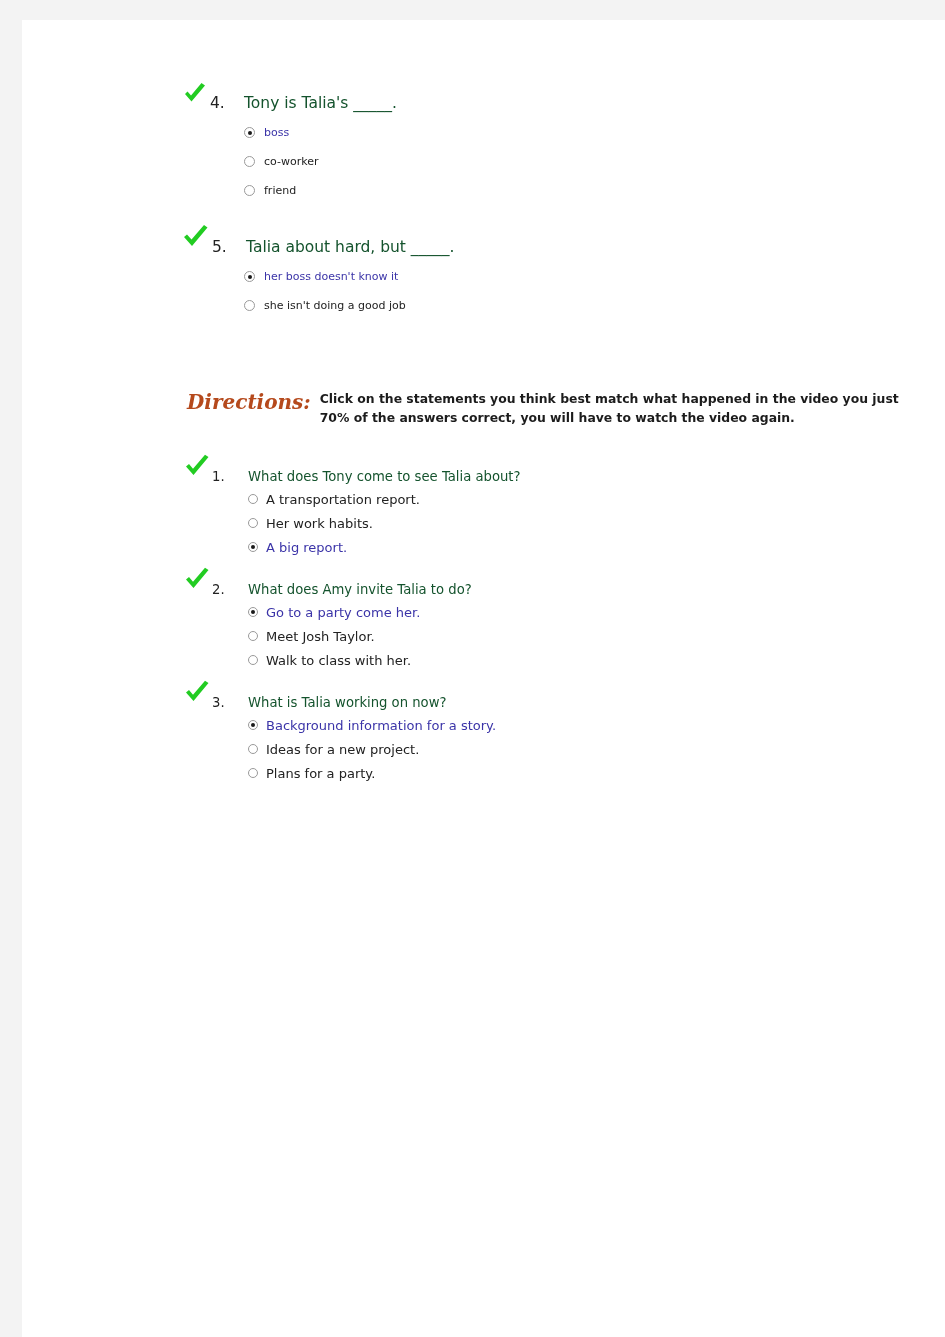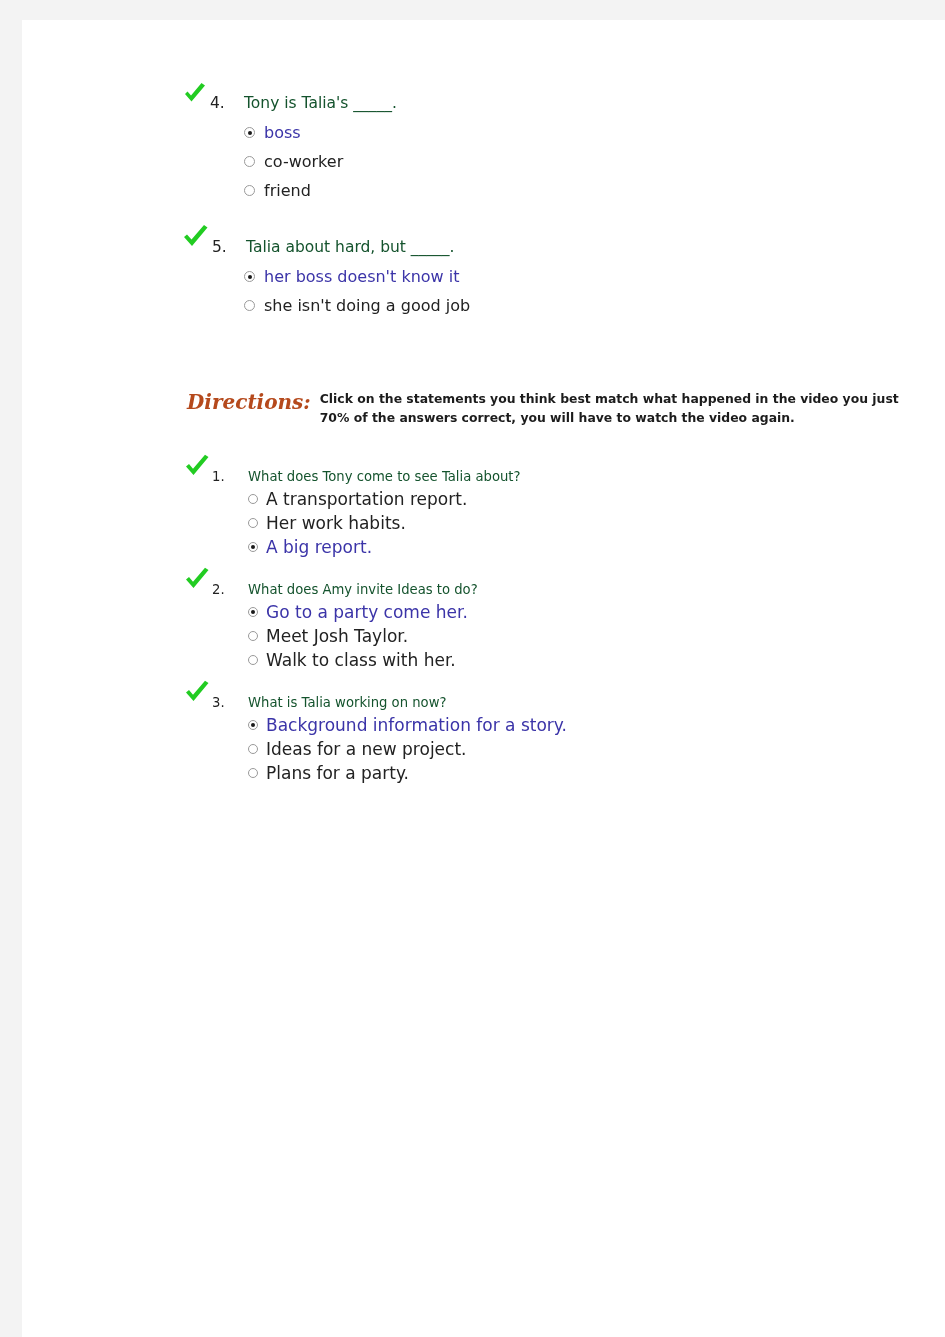--- a/index.html
+++ b/index.html
@@ -88,21 +88,21 @@
   .olabel { color: #222222; }
   .opt.sel .olabel { color: #3b34a8; }
 
   
   #sec-top { position: absolute; left: 0; top: 0; width: 923px; }
 
   #sec-top .qhead { font-size: 15.5px; }
   #sec-top .check { width: 26px; height: 26px; }
   #sec-top .qnum  { width: 34px; }
   #sec-top .opts  { margin-top: 6px; padding-left: 62px; }
-  #sec-top .opt   { font-size: 16px; height: 29px; }
+  #sec-top .opt   { font-size: 11px; height: 29px; }
   #sec-top .radio {
     width: 11px; height: 11px;
     border: 1px solid #9a9a9a;
     margin-right: 9px;
   }
   #sec-top .radio::after {
     width: 4px; height: 4px;
     left: 2.5px; top: 2.5px;
   }
 
@@ -153,21 +153,21 @@
   #dir-body .line { white-space: nowrap; }
 
   
   #sec-bottom { position: absolute; left: 0; top: 0; width: 923px; }
 
   #sec-bottom .qblock { position: absolute; left: 162px; }
   #sec-bottom .qhead  { font-size: 13.2px; }
   #sec-bottom .check  { width: 27px; height: 27px; margin-right: 1px; }
   #sec-bottom .qnum   { width: 36px; }
   #sec-bottom .opts   { margin-top: 3px; padding-left: 64px; }
-  #sec-bottom .opt    { font-size: 17px; height: 24px; }
+  #sec-bottom .opt    { font-size: 13px; height: 24px; }
   #sec-bottom .radio  {
     width: 10px; height: 10px;
     border: 1px solid #9a9a9a;
     margin-right: 8px;
   }
   #sec-bottom .radio::after {
     width: 4px; height: 4px;
     left: 2px; top: 2px;
   }
 
@@ -269,21 +269,21 @@
     </div>
 
     <div class="qblock" id="q-bot-2">
       <div class="qhead">
         <span class="check">
           <svg width="27" height="27" viewBox="0 0 27 27">
             <path d="M2 12.5 L9.5 21 L24.5 3 L21 0.8 L9 14.8 L5 10 Z" fill="#22cc22"></path>
           </svg>
         </span>
         <span class="qnum">2.</span>
-        <span class="qtext">What does Amy invite Ideas to do?</span>
+        <span class="qtext">What does Amy invite Talia to do?</span>
       </div>
       <ul class="opts">
         <li class="opt sel">
           <span class="radio on"></span>
           <span class="olabel">Go to a party come her.</span>
         </li>
         <li class="opt">
           <span class="radio"></span>
           <span class="olabel">Meet Josh Taylor.</span>
         </li>

